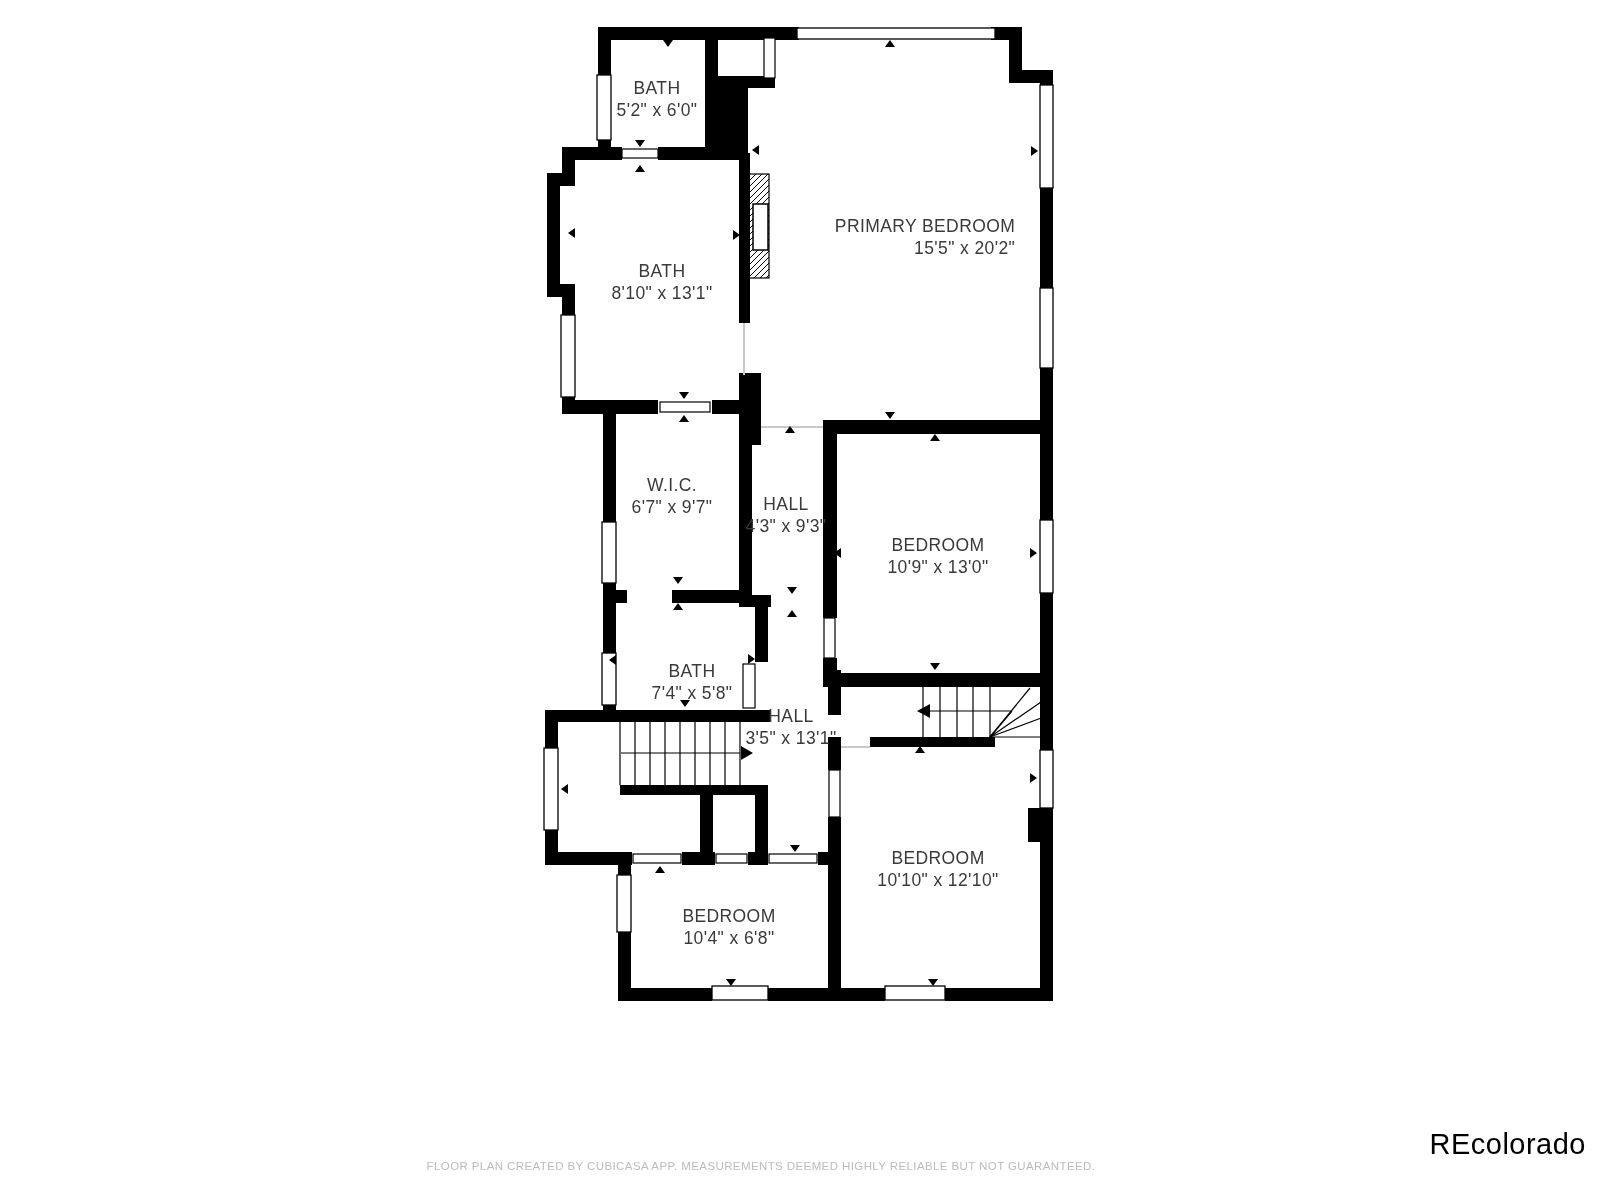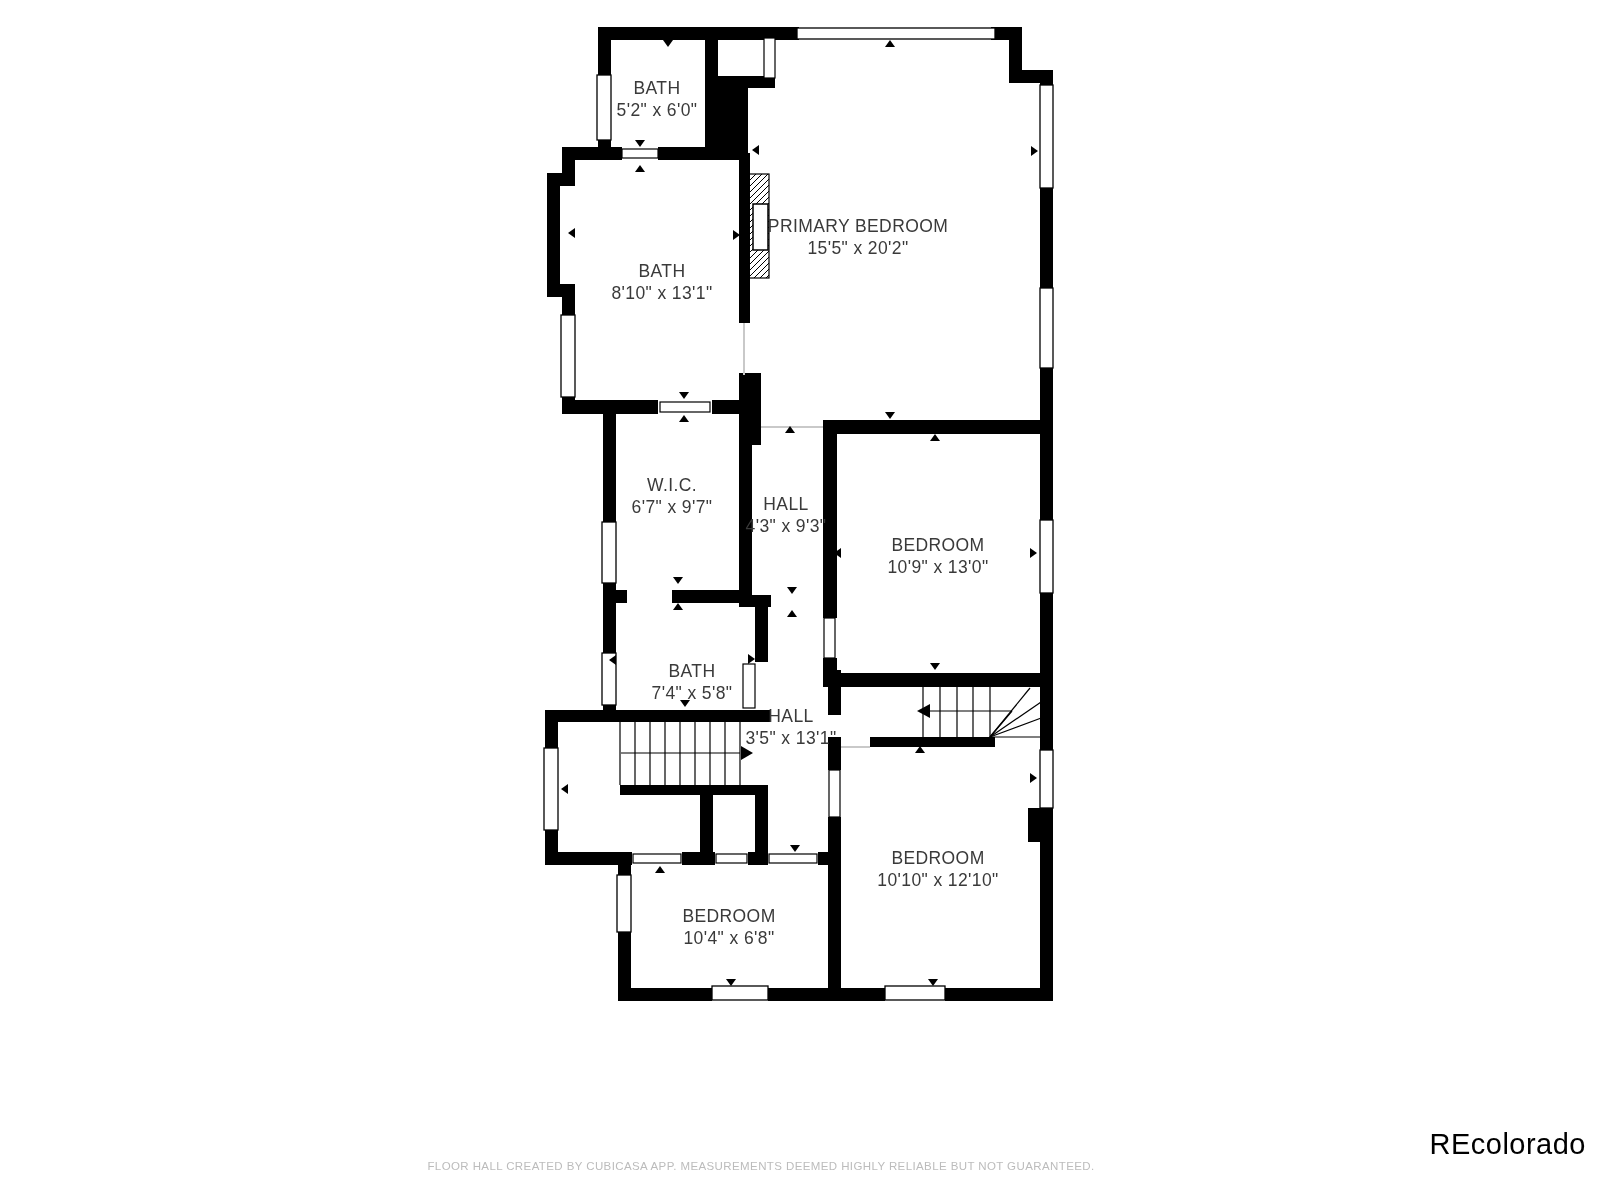--- a/index.html
+++ b/index.html
@@ -207,26 +207,26 @@
       <polygon points="726,979 736,979 731,986"></polygon>
       <polygon points="928,979 938,979 933,986"></polygon>
       <polygon points="1030,773 1030,783 1037,778"></polygon>
       <polygon points="568,784 568,794 561,789"></polygon>
     </g>
   </svg>
 
   <div id="room-labels">
       <div class="room-label" style="left: 657px; top: 99px;"><span>BATH</span><span class="dims">5'2" x 6'0"</span></div>
       <div class="room-label" style="left: 662px; top: 282px;"><span>BATH</span><span class="dims">8'10" x 13'1"</span></div>
-      <div class="room-label" style="left: 858px; top: 237px;"><span>PRIMARY BEDROOM</span><span class="dims">15'5" x 20'2"</span></div>
+      <div class="room-label" style="left: 925px; top: 237px; text-align: right;"><span>PRIMARY BEDROOM</span><span class="dims">15'5" x 20'2"</span></div>
       <div class="room-label" style="left: 672px; top: 496px;"><span>W.I.C.</span><span class="dims">6'7" x 9'7"</span></div>
       <div class="room-label" style="left: 786px; top: 515px;"><span>HALL</span><span class="dims">4'3" x 9'3"</span></div>
       <div class="room-label" style="left: 938px; top: 556px;"><span>BEDROOM</span><span class="dims">10'9" x 13'0"</span></div>
       <div class="room-label" style="left: 692px; top: 682px;"><span>BATH</span><span class="dims">7'4" x 5'8"</span></div>
       <div class="room-label" style="left: 791px; top: 727px;"><span>HALL</span><span class="dims">3'5" x 13'1"</span></div>
       <div class="room-label" style="left: 938px; top: 869px;"><span>BEDROOM</span><span class="dims">10'10" x 12'10"</span></div>
       <div class="room-label" style="left: 729px; top: 927px;"><span>BEDROOM</span><span class="dims">10'4" x 6'8"</span></div>
     </div>
 
-  <div class="footer-note">FLOOR HALL CREATED BY CUBICASA APP. MEASUREMENTS DEEMED HIGHLY RELIABLE BUT NOT GUARANTEED.</div>
+  <div class="footer-note">FLOOR PLAN CREATED BY CUBICASA APP. MEASUREMENTS DEEMED HIGHLY RELIABLE BUT NOT GUARANTEED.</div>
 
   <div class="watermark">REcolorado</div>
 </div>
 
 </body></html>

